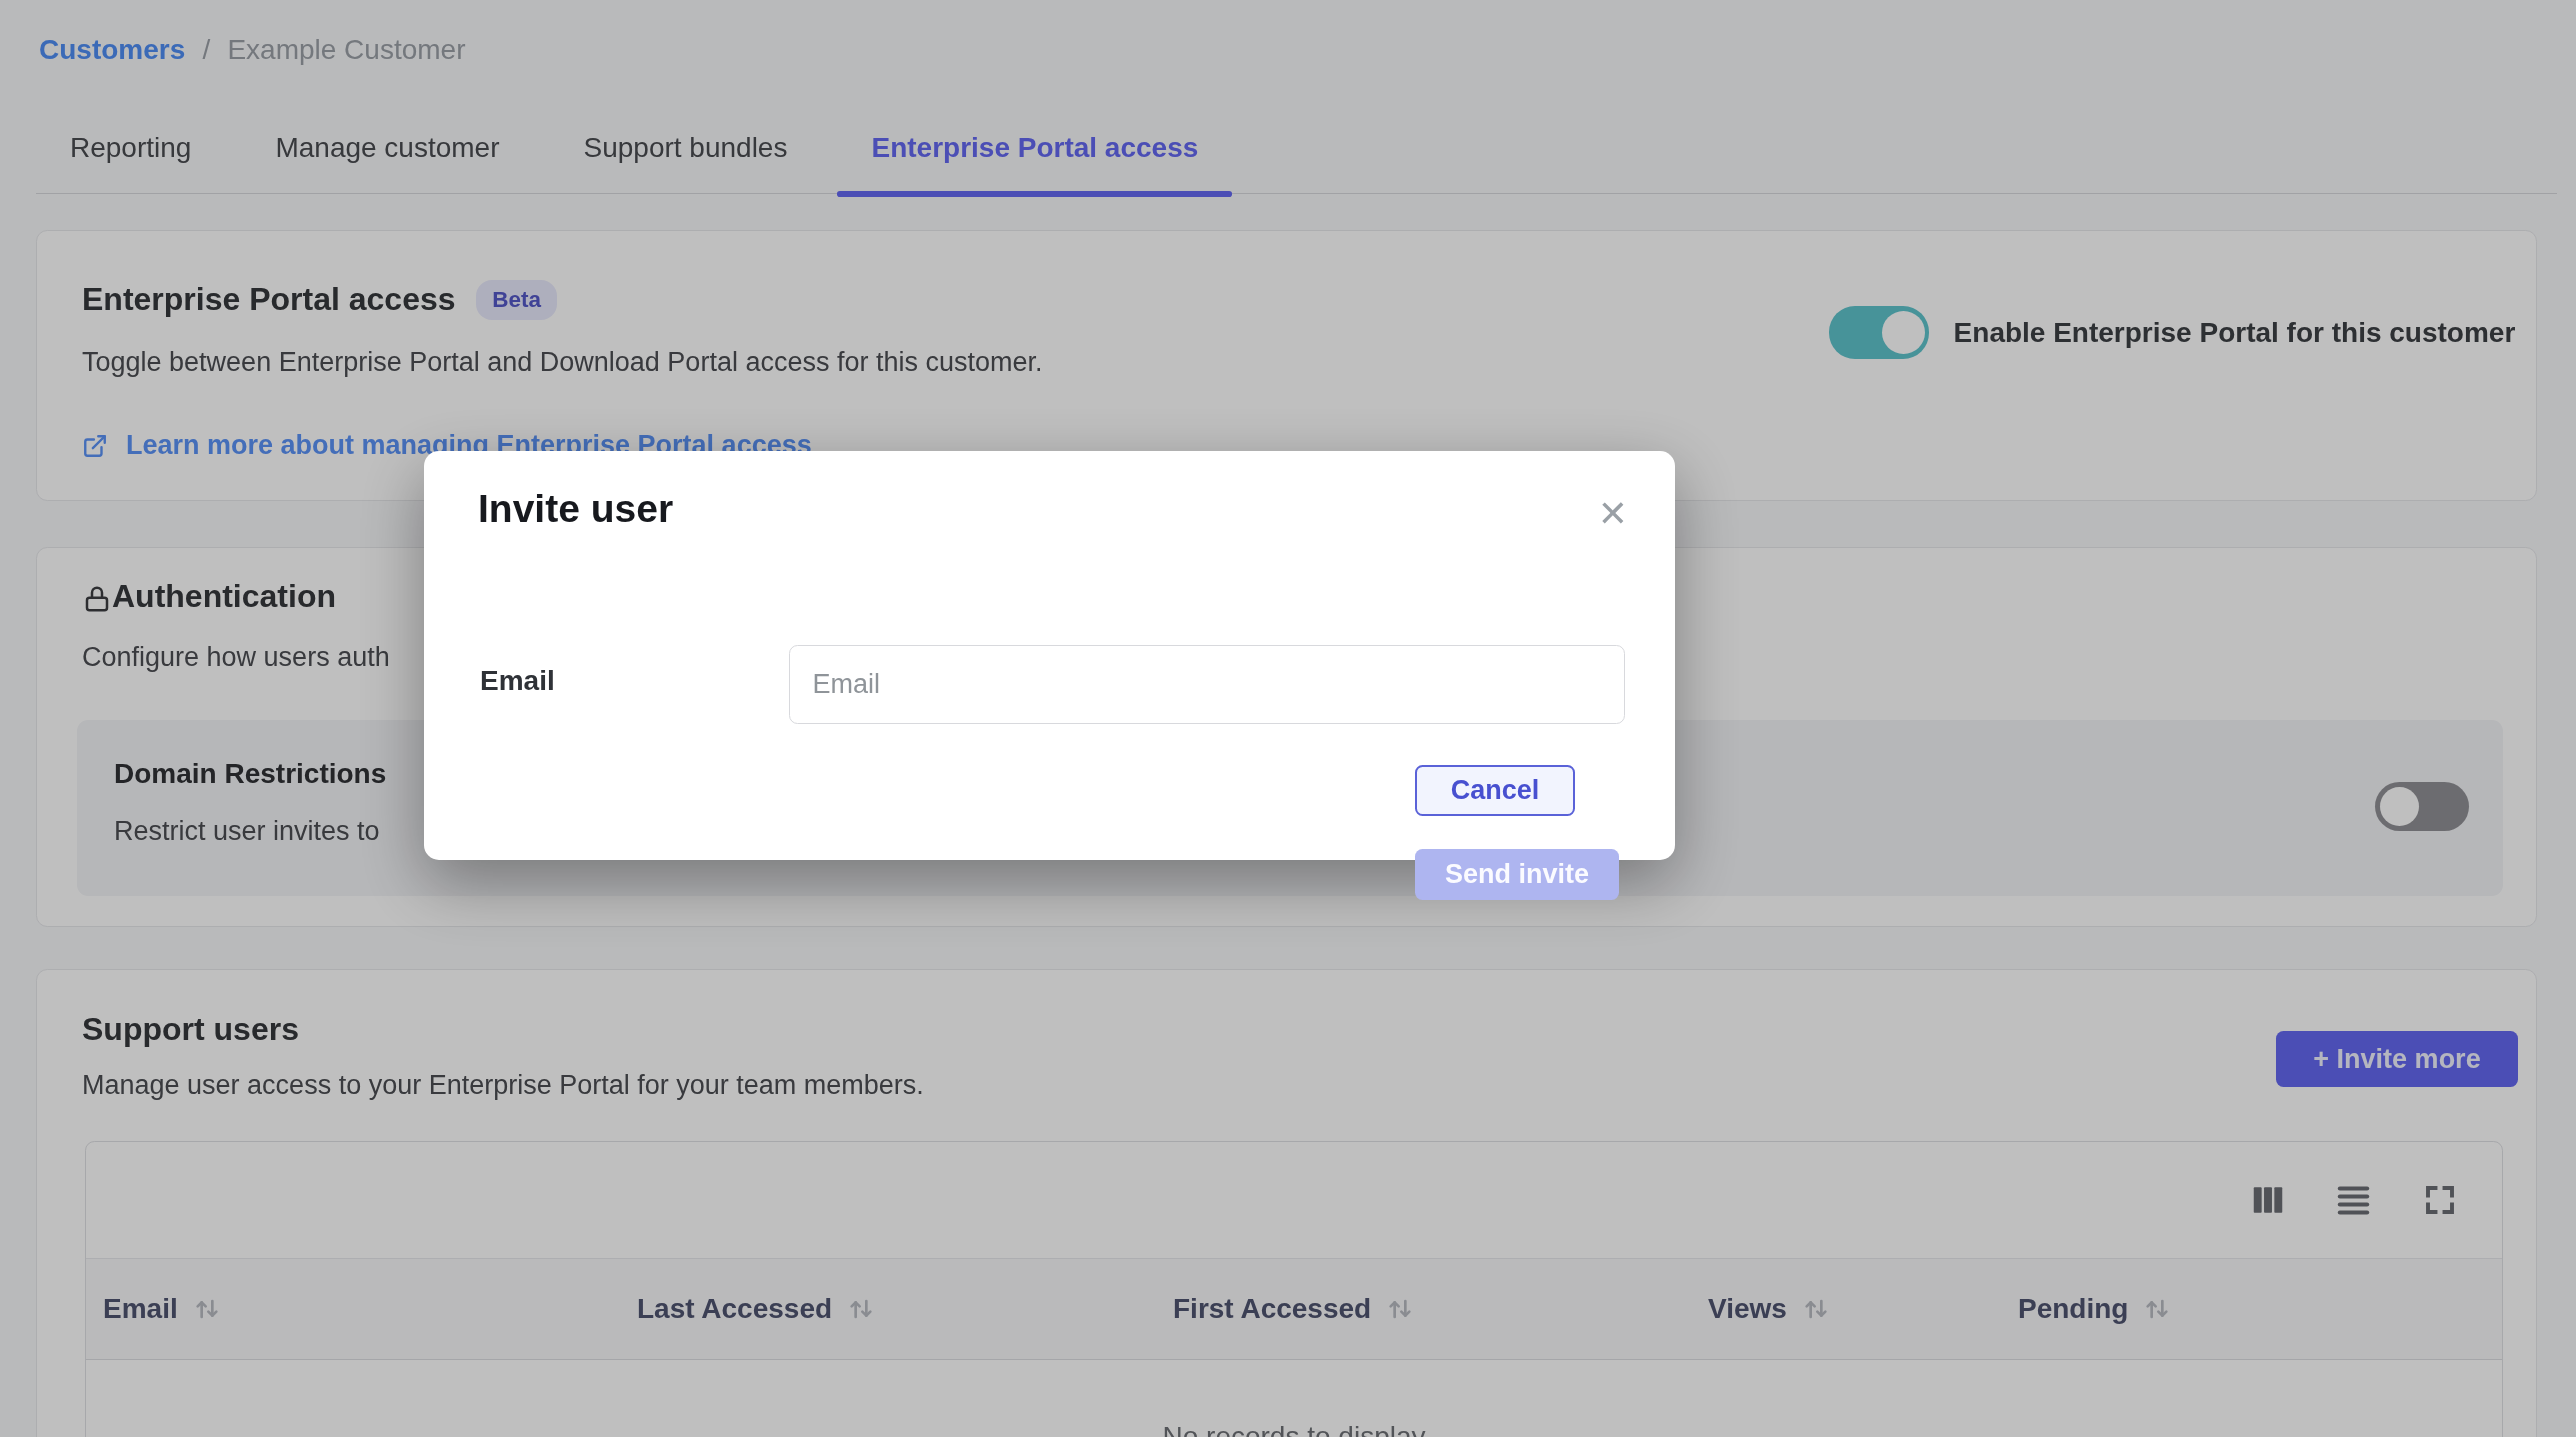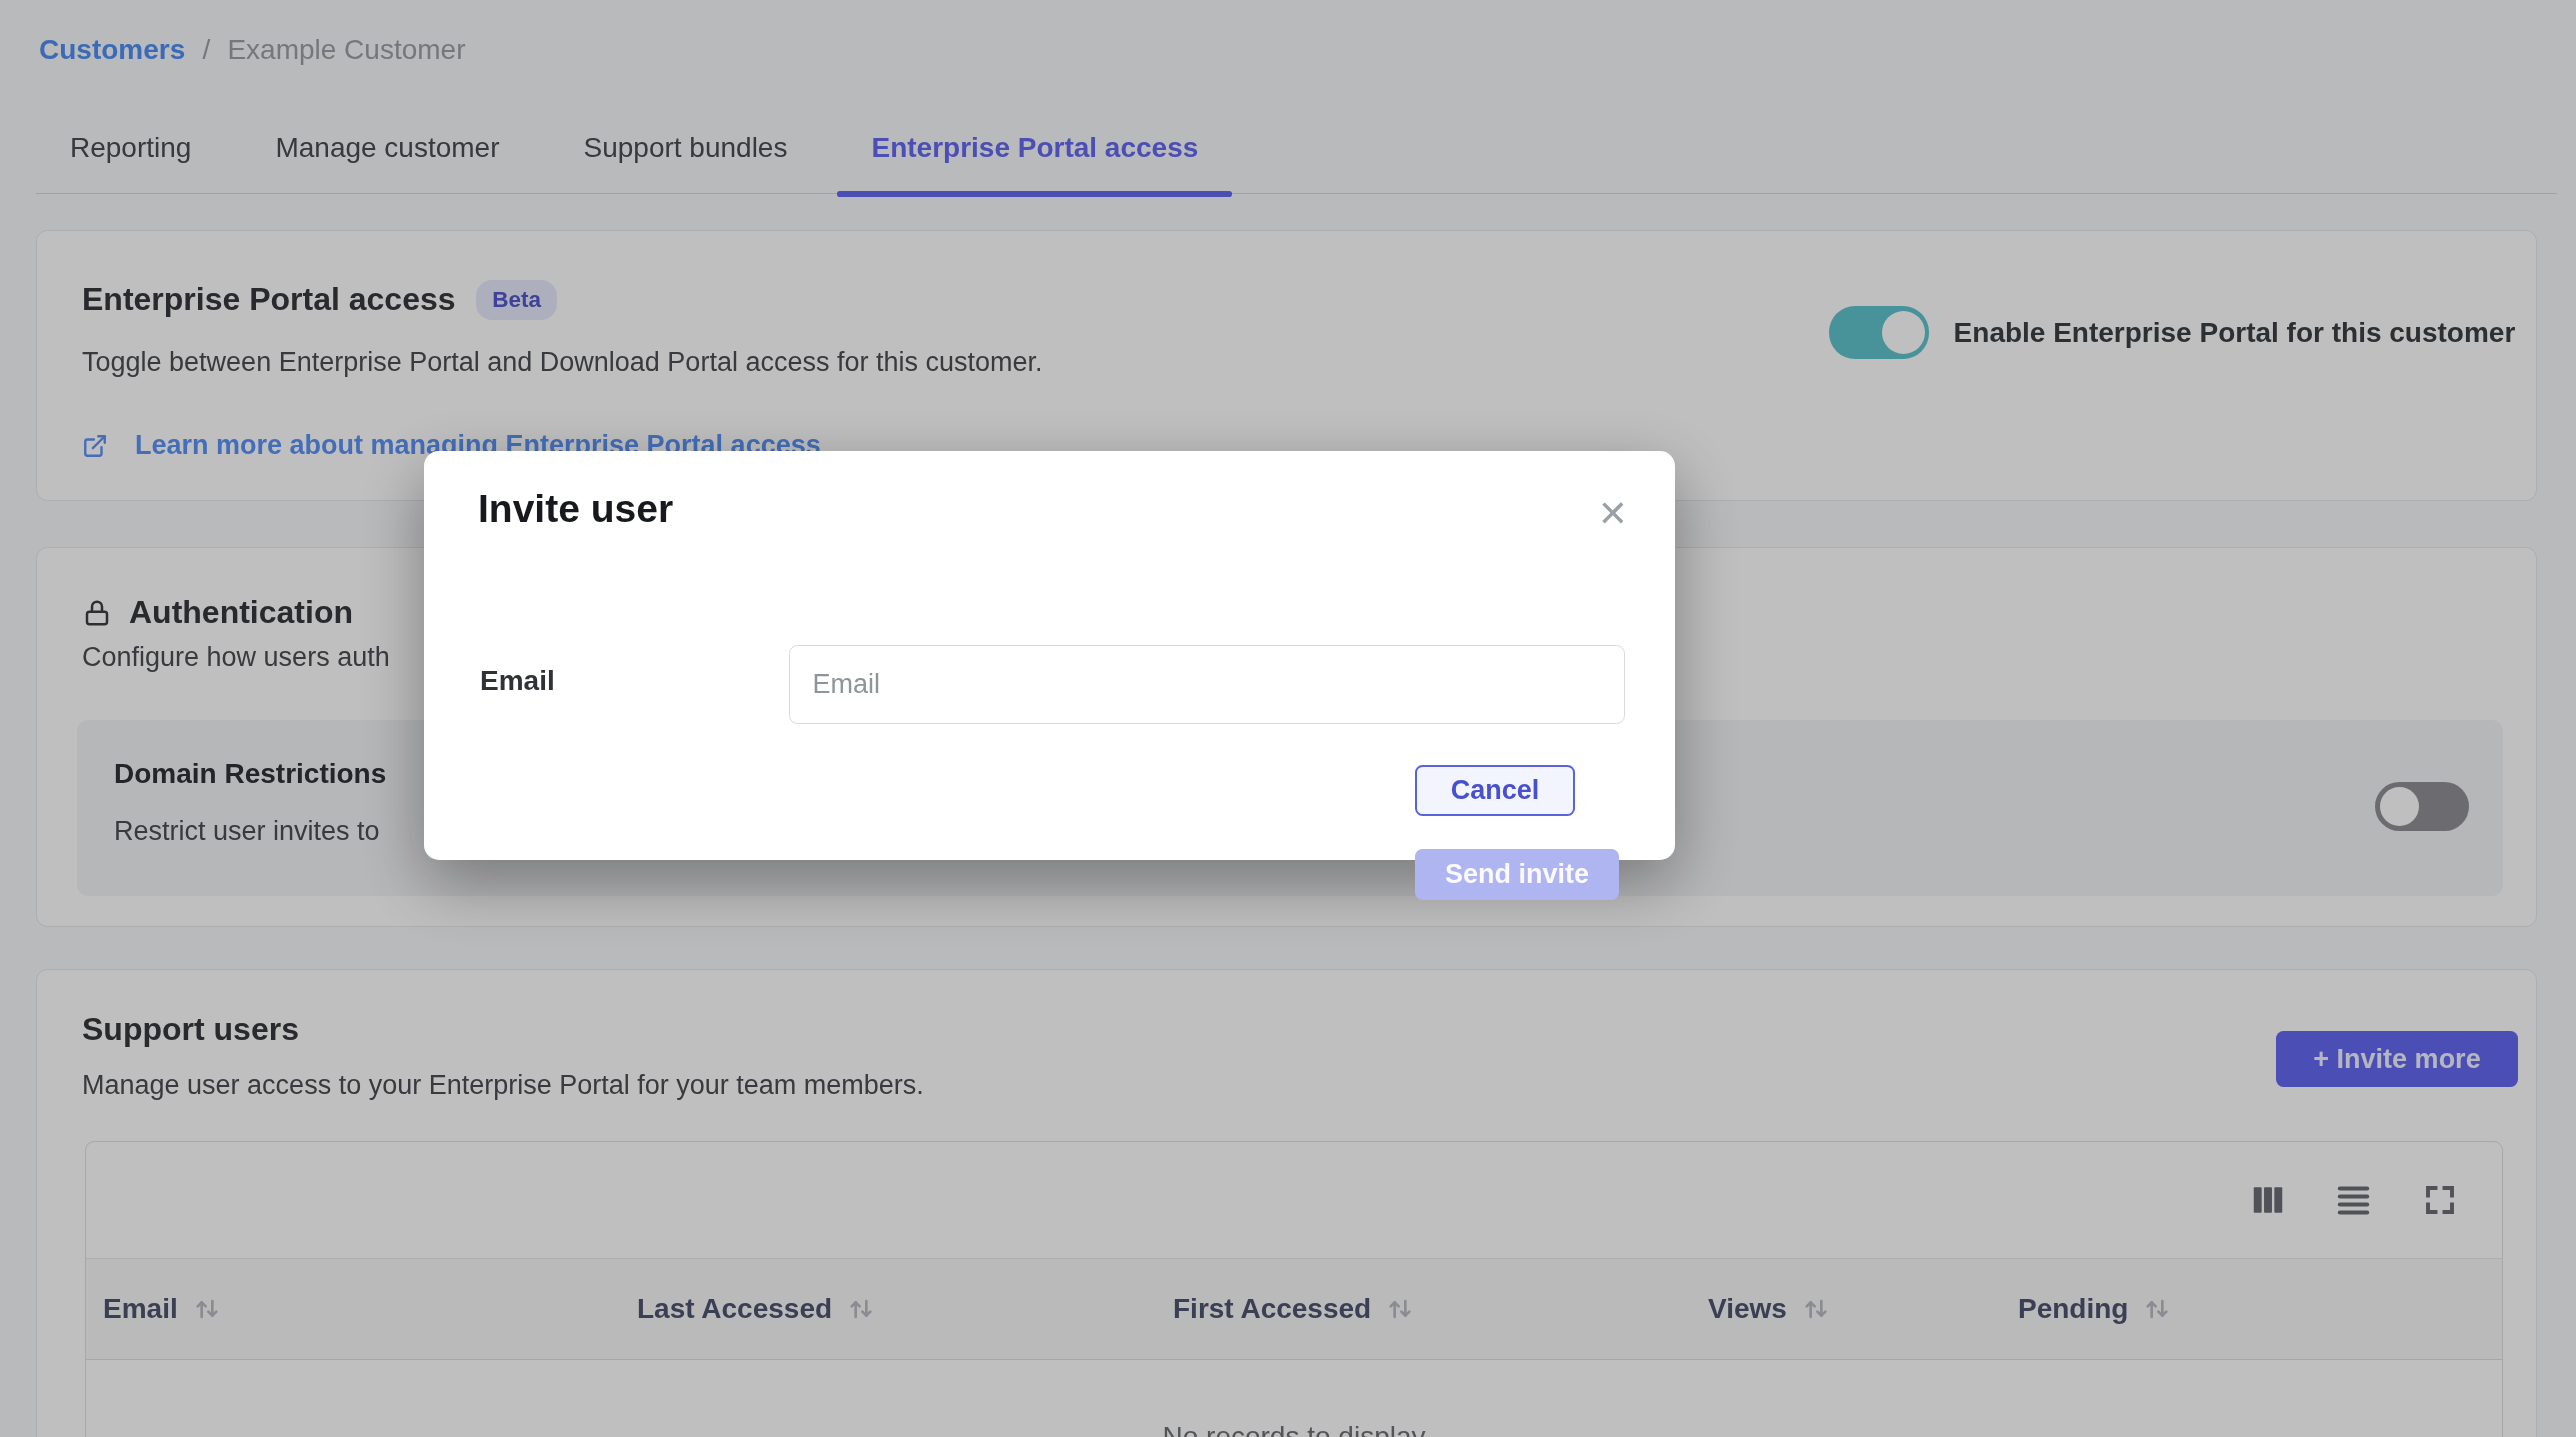--- a/index.html
+++ b/index.html
@@ -30,34 +30,34 @@
   .card-users{top:969px;height:601px;}
 
   .card-title{font-size:32px;font-weight:700;color:#36383c;}
   .card-desc{font-size:27px;color:#4c4e53;}
 
   
   .portal-title-row{position:absolute;left:45px;top:49px;display:flex;align-items:center;gap:20.7px;}
   .beta-badge{background:#e9eafc;color:#5558c9;font-size:22.5px;font-weight:600;
     padding:8.5px 16px;border-radius:16px;line-height:1;}
   .portal-desc{position:absolute;left:45px;top:116px;}
-  .portal-link{position:absolute;left:45px;top:199px;display:flex;align-items:center;gap:27px;
+  .portal-link{position:absolute;left:45px;top:199px;display:flex;align-items:center;gap:18px;
     color:#5b93f7;font-size:27px;font-weight:600;cursor:pointer;text-decoration:none;}
   .toggle-row{position:absolute;right:20.7px;top:75px;display:flex;align-items:center;gap:24.4px;}
   .toggle-label{font-size:28px;font-weight:600;color:#3d4045;}
 
   .switch{position:relative;border-radius:26px;cursor:pointer;flex:0 0 auto;}
   .switch .knob{position:absolute;background:#ffffff;border-radius:50%;}
   .switch-on{width:100px;height:53px;background:#5fc4cd;}
   .switch-on .knob{width:43px;height:43px;top:4.7px;right:4.7px;}
   .switch-off{width:94px;height:49px;background:#919196;}
   .switch-off .knob{width:39px;height:39px;top:4.7px;left:4.7px;}
 
   
-  .auth-title-row{position:absolute;left:45px;top:46px;display:flex;align-items:center;gap:17px;}
+  .auth-title-row{position:absolute;left:45px;top:30px;display:flex;align-items:flex-end;}
   .auth-desc{position:absolute;left:45px;top:94px;white-space:nowrap;overflow:hidden;}
   .panel{position:absolute;left:40px;top:172px;width:2426px;height:176px;
     background:#f3f4f7;border-radius:11.3px;box-sizing:border-box;}
   .panel-title{position:absolute;left:37px;top:38px;font-size:28px;font-weight:600;color:#303236;}
   .panel-desc{position:absolute;left:37px;top:96px;font-size:27px;color:#4c4e53;white-space:nowrap;}
   .panel .switch-off{position:absolute;right:34px;top:62px;}
 
   
   .users-title{position:absolute;left:45px;top:41px;}
   .users-desc{position:absolute;left:45px;top:100px;}

